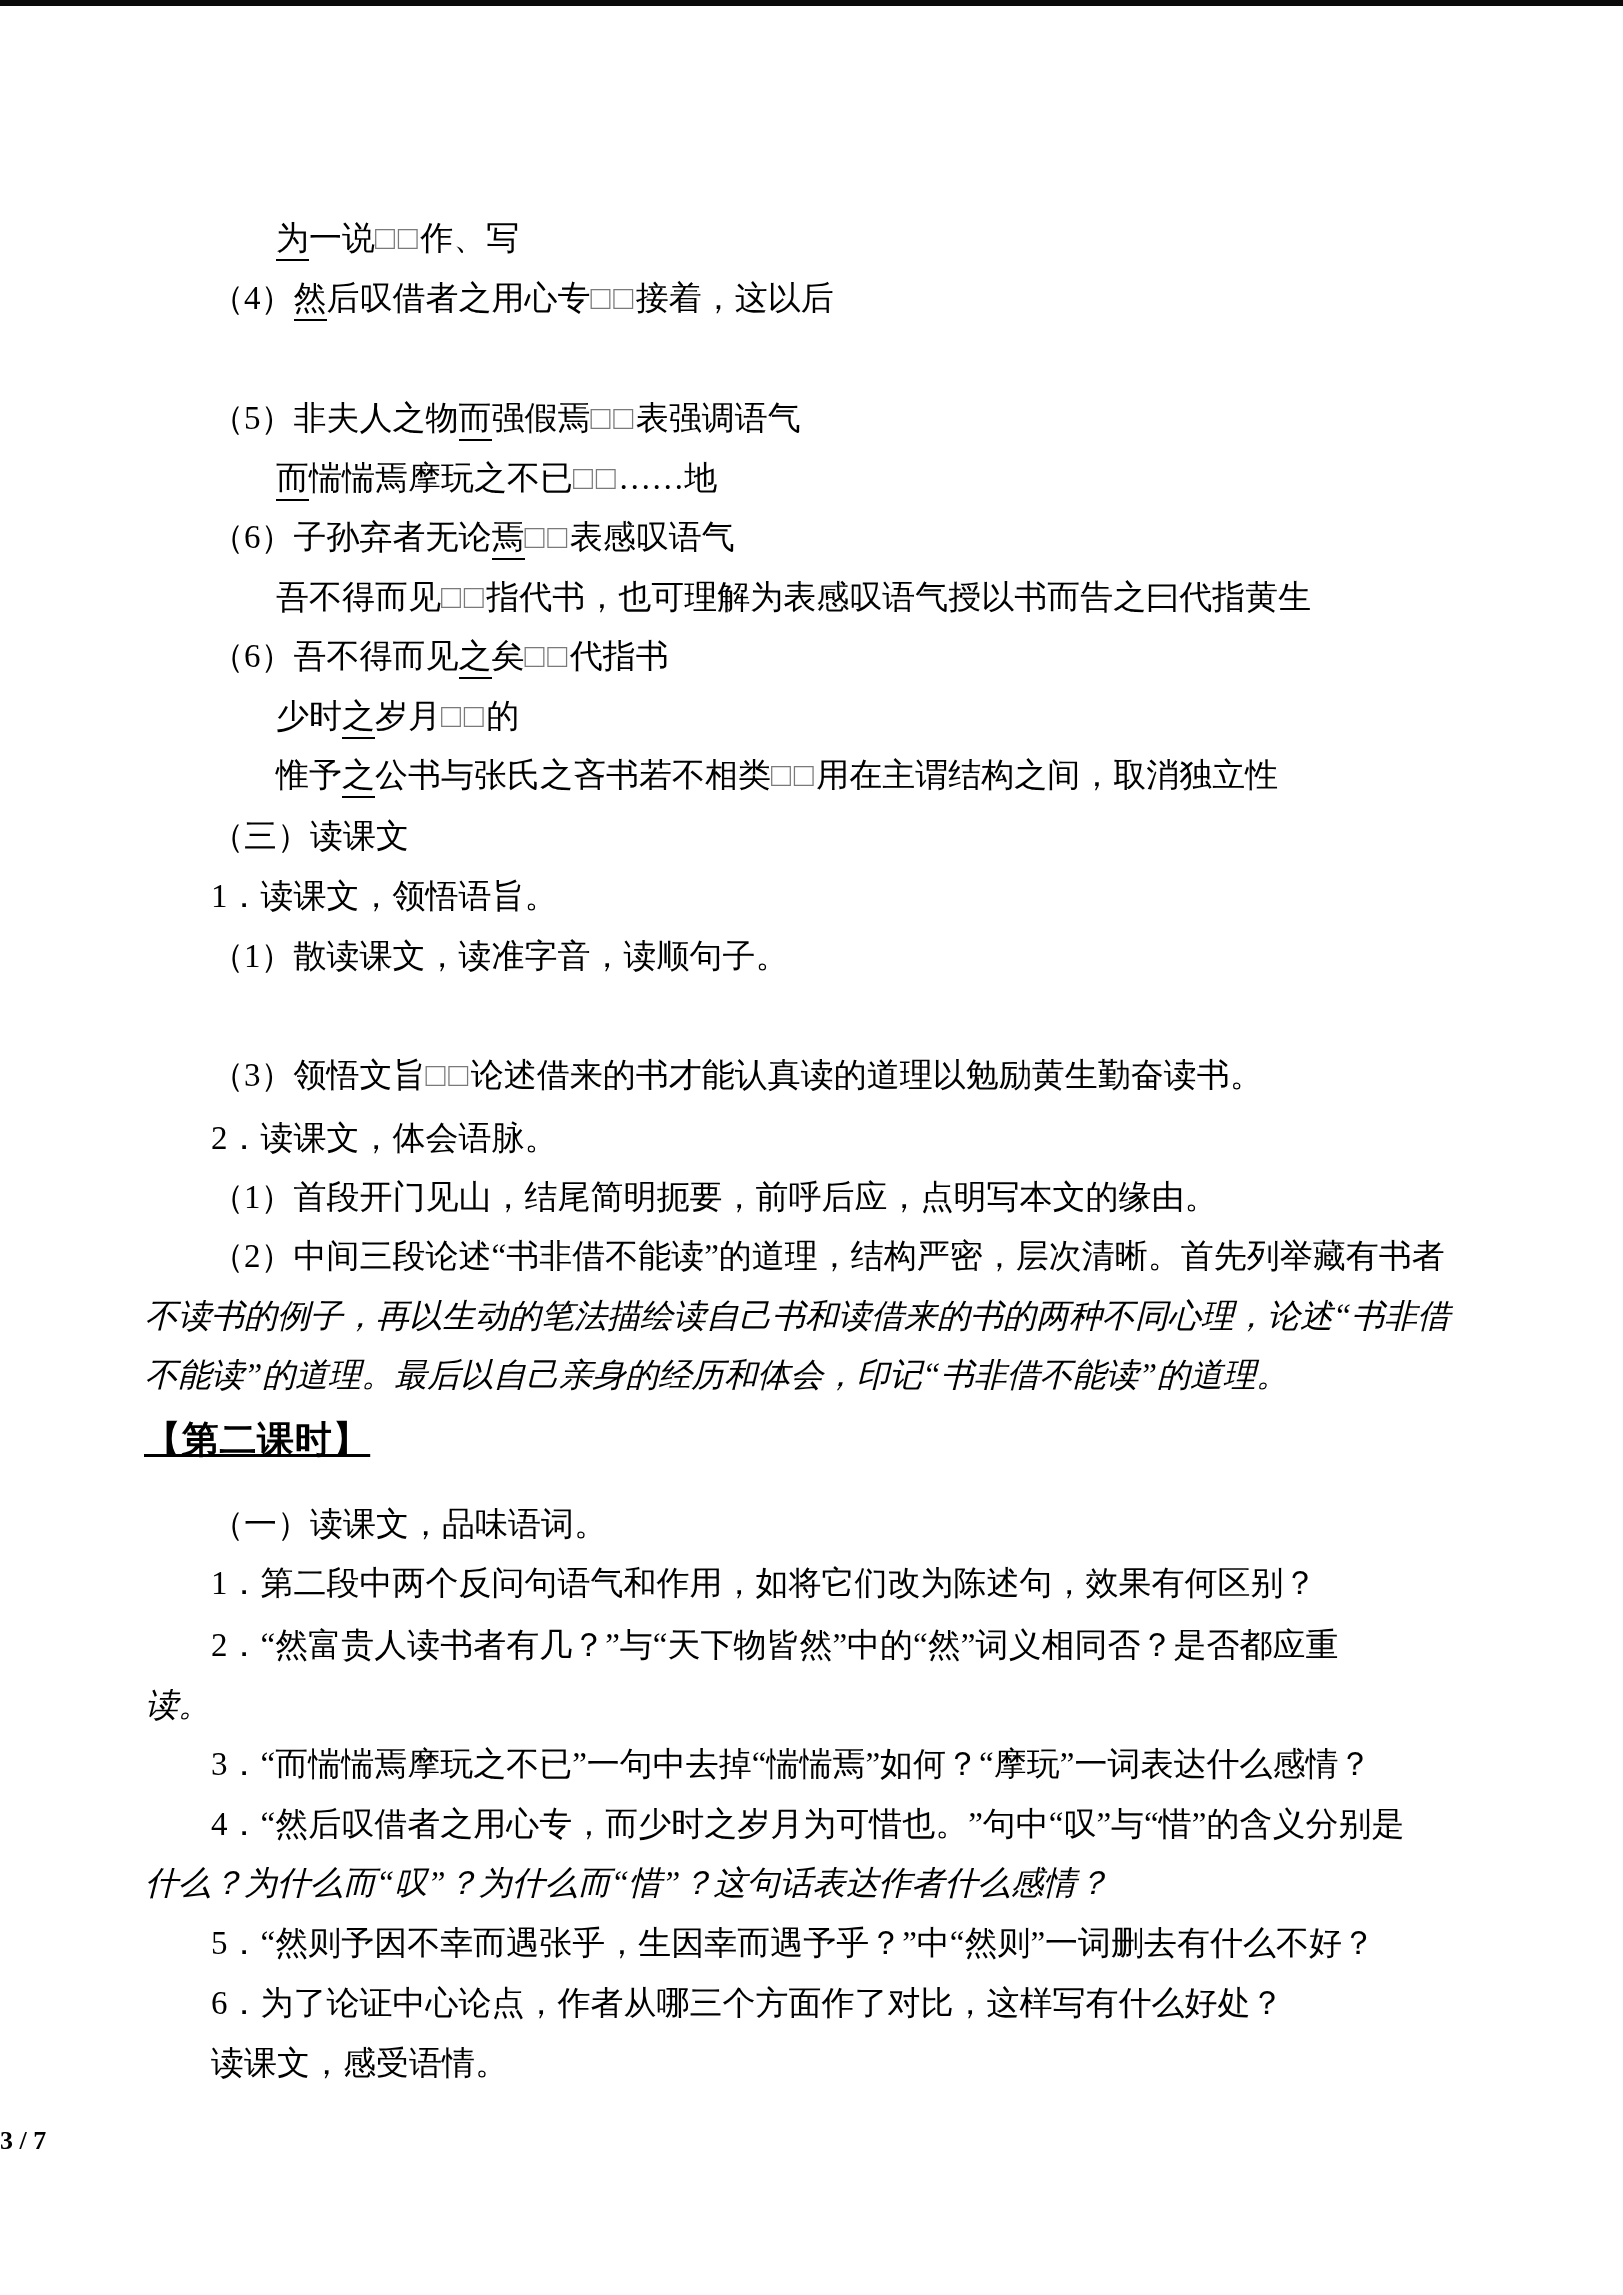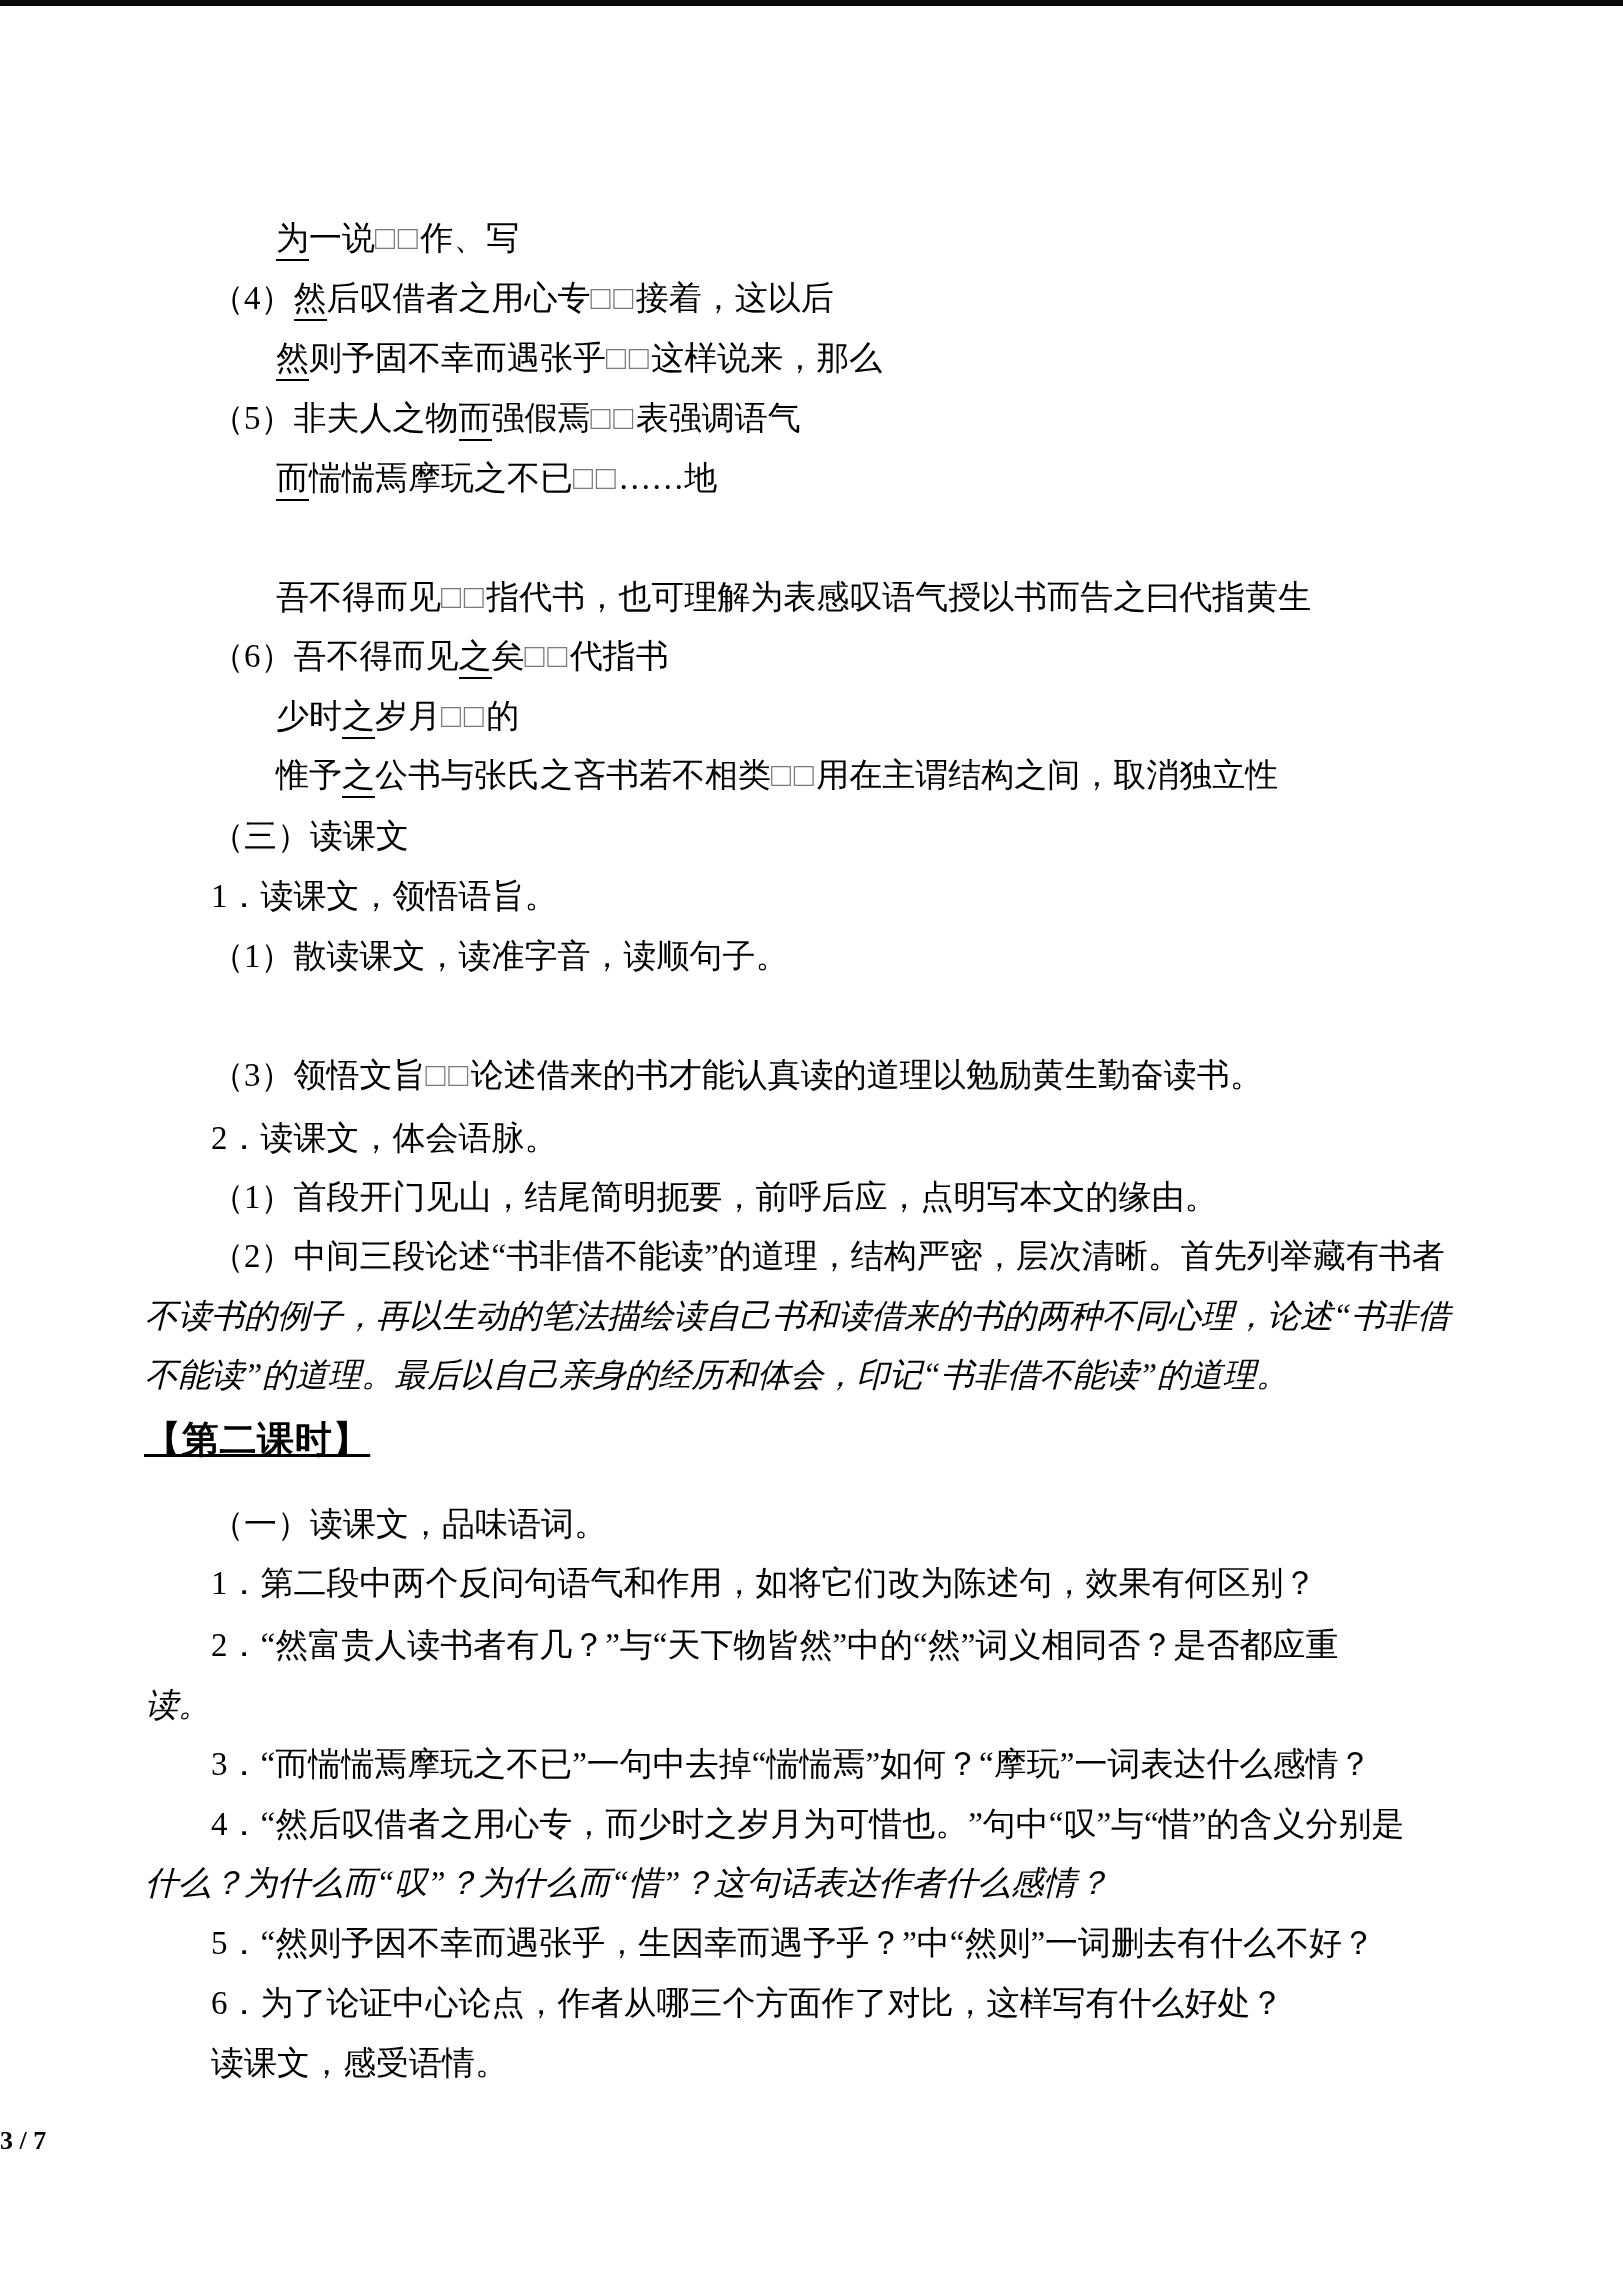--- a/index.html
+++ b/index.html
@@ -20,26 +20,26 @@
 </head>
 <body>
 
 <div class="page">
   <div class="top-bar"></div>
 
   <div class="ln i2" style="top:220px"><span class="u">为</span><span>一说</span><span class="bx">□□</span><span>作、写</span></div>
 
   <div class="ln i1" style="top:280px"><span>（4）</span><span class="u">然</span><span>后叹借者之用心专</span><span class="bx">□□</span><span>接着，这以后</span></div>
 
-  <div class="ln i2" style="top:340px"><span class="u">然</span><span>则予固不幸而遇张乎</span><span class="bx">□□</span><span>这样说来，那么</span></div>
 
   <div class="ln i1" style="top:400px"><span>（5）非夫人之物</span><span class="u">而</span><span>强假焉</span><span class="bx">□□</span><span>表强调语气</span></div>
 
   <div class="ln i2" style="top:460px"><span class="u">而</span><span>惴惴焉摩玩之不已</span><span class="bx">□□</span><span>……地</span></div>
 
+  <div class="ln i1" style="top:519px"><span>（6）子孙弃者无论</span><span class="u">焉</span><span class="bx">□□</span><span>表感叹语气</span></div>
 
   <div class="ln i2" style="top:579px"><span>吾不得而见</span><span class="bx">□□</span><span>指代书，也可理解为表感叹语气授以书而告之曰代指黄生</span></div>
 
   <div class="ln i1" style="top:638px"><span>（6）吾不得而见</span><span class="u">之</span><span>矣</span><span class="bx">□□</span><span>代指书</span></div>
 
   <div class="ln i2" style="top:698px"><span>少时</span><span class="u">之</span><span>岁月</span><span class="bx">□□</span><span>的</span></div>
 
   <div class="ln i2" style="top:757px"><span>惟予</span><span class="u">之</span><span>公书与张氏之吝书若不相类</span><span class="bx">□□</span><span>用在主谓结构之间，取消独立性</span></div>
 
   <div class="ln i1" style="top:818px"><span>（三）读课文</span></div>

